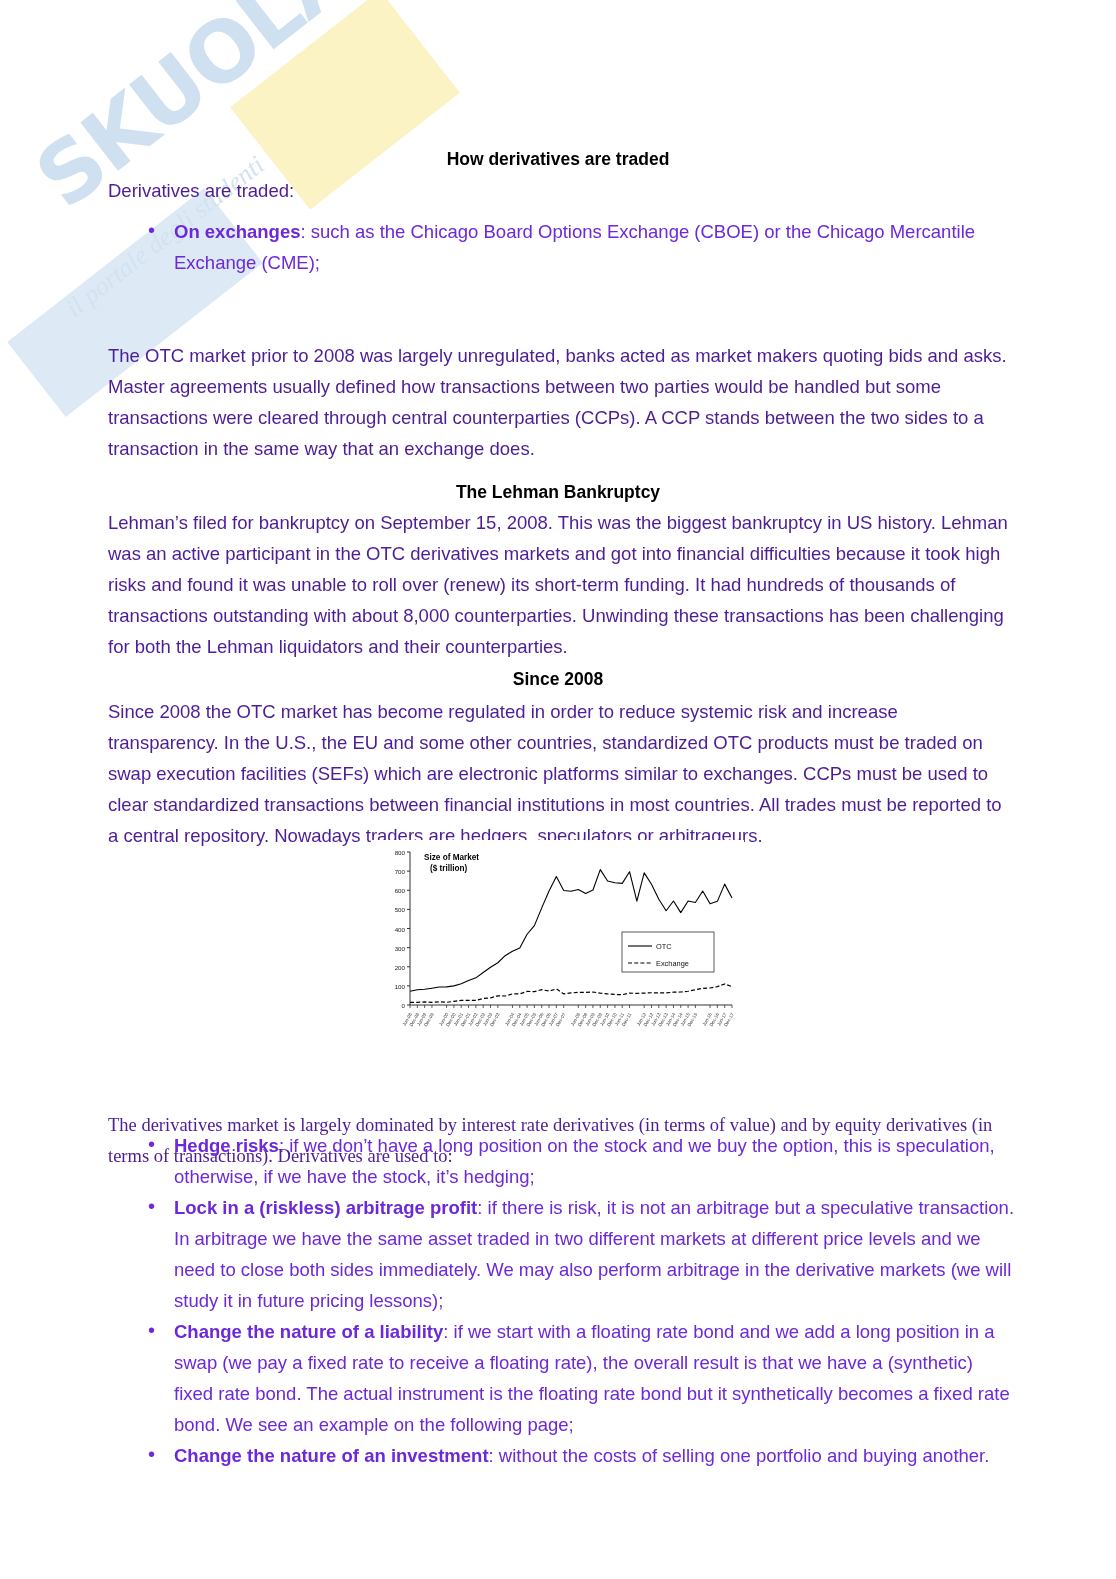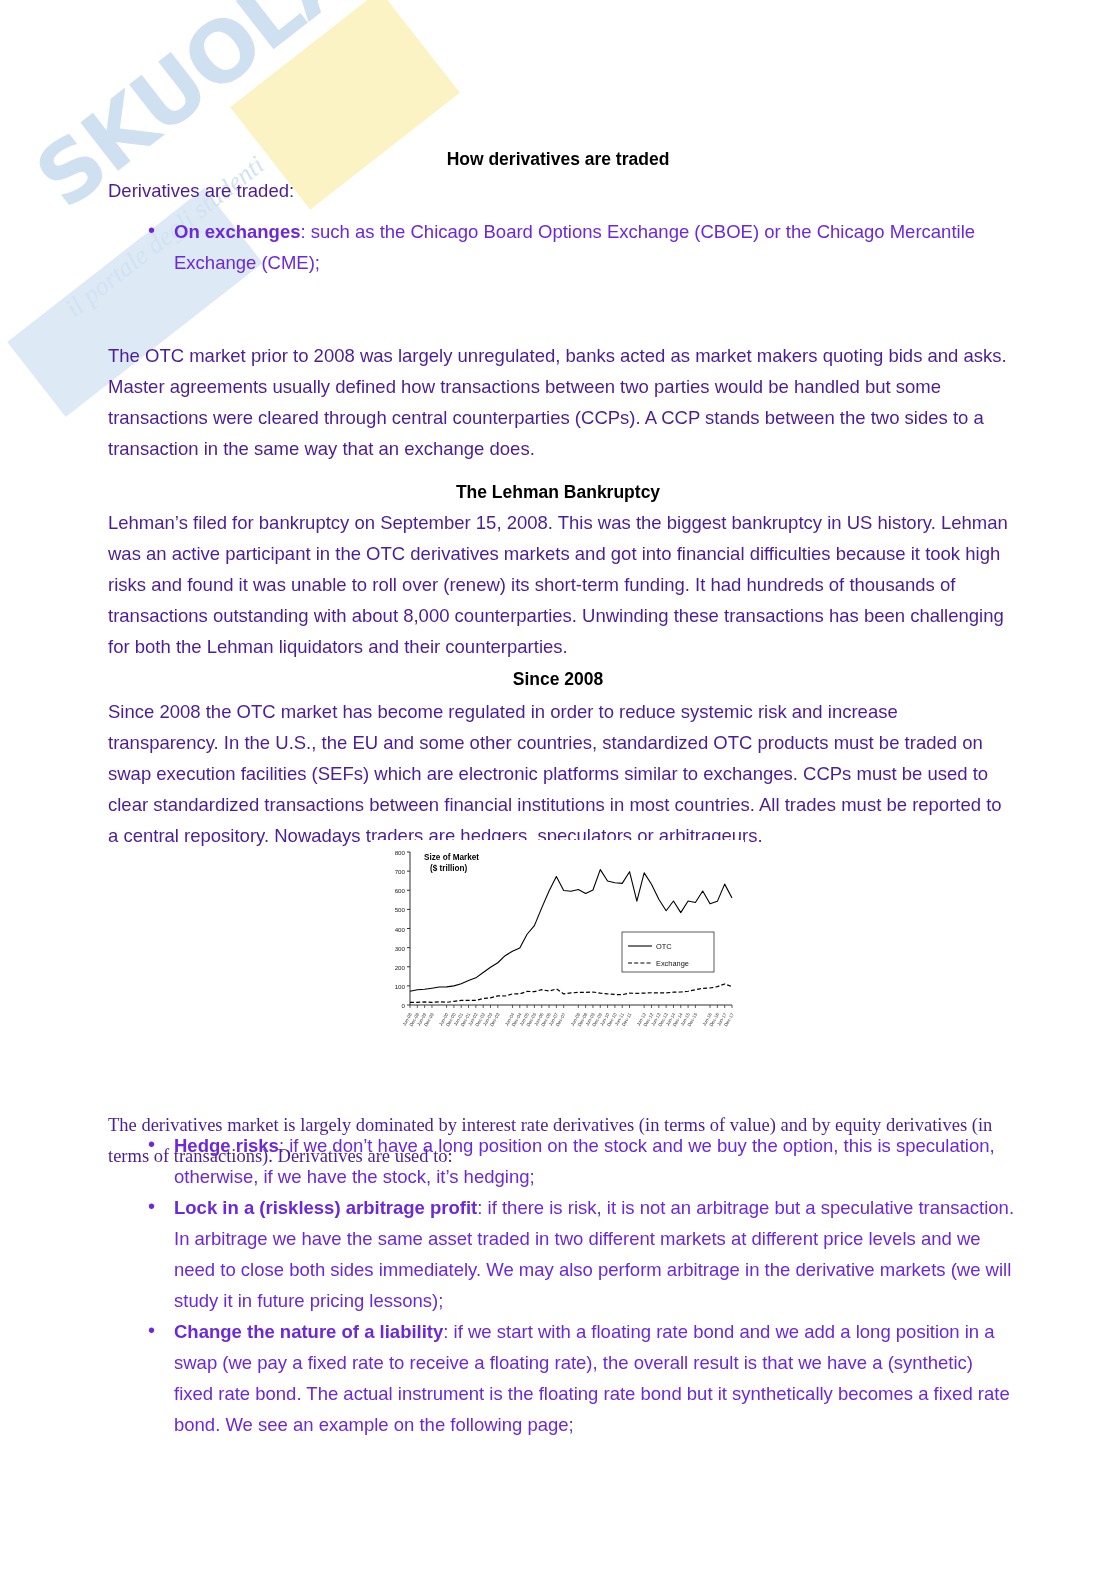--- a/index.html
+++ b/index.html
@@ -305,17 +305,18 @@
 
     <div class="blk" id="p-dominated">
       <p class="para">The derivatives market is largely dominated by interest rate derivatives (in terms of value) and by equity derivatives (in terms of transactions). Derivatives are used to:</p>
     </div>
 
     <div class="blk" id="list-usedto">
       <ul class="bul">
         <li><span class="lead">Hedge risks</span><span>: if we don’t have a long position on the stock and we buy the option, this is speculation, otherwise, if we have the stock, it’s hedging;</span></li>
         <li><span class="lead">Lock in a (riskless) arbitrage profit</span><span>: if there is risk, it is not an arbitrage but a speculative transaction. In arbitrage we have the same asset traded in two different markets at different price levels and we need to close both sides immediately. We may also perform arbitrage in the derivative markets (we will study it in future pricing lessons);</span></li>
         <li><span class="lead">Change the nature of a liability</span><span>: if we start with a floating rate bond and we add a long position in a swap (we pay a fixed rate to receive a floating rate), the overall result is that we have a (synthetic) fixed rate bond. The actual instrument is the floating rate bond but it synthetically becomes a fixed rate bond. We see an example on the following page;</span></li>
+        <li><span class="lead">Change the nature of an investment</span><span>: without the costs of selling one portfolio and buying another.</span></li>
       </ul>
     </div>
 
   </div>
 </div>
 
 </body></html>

